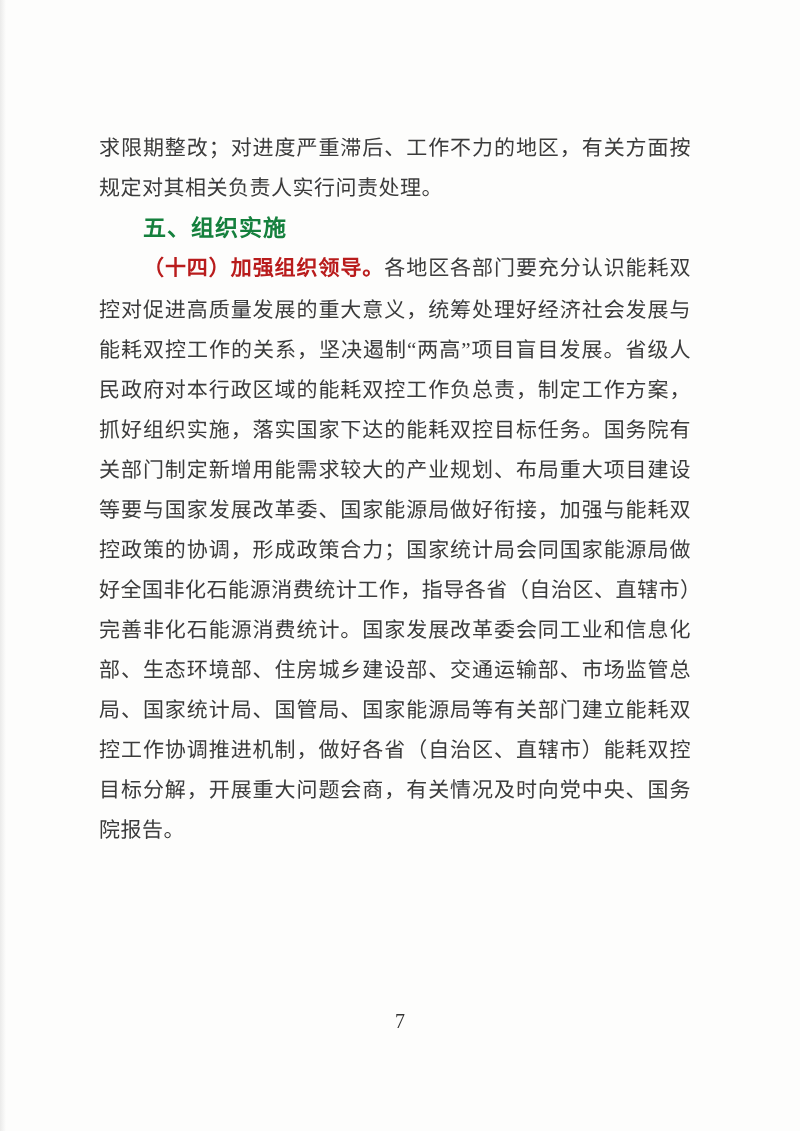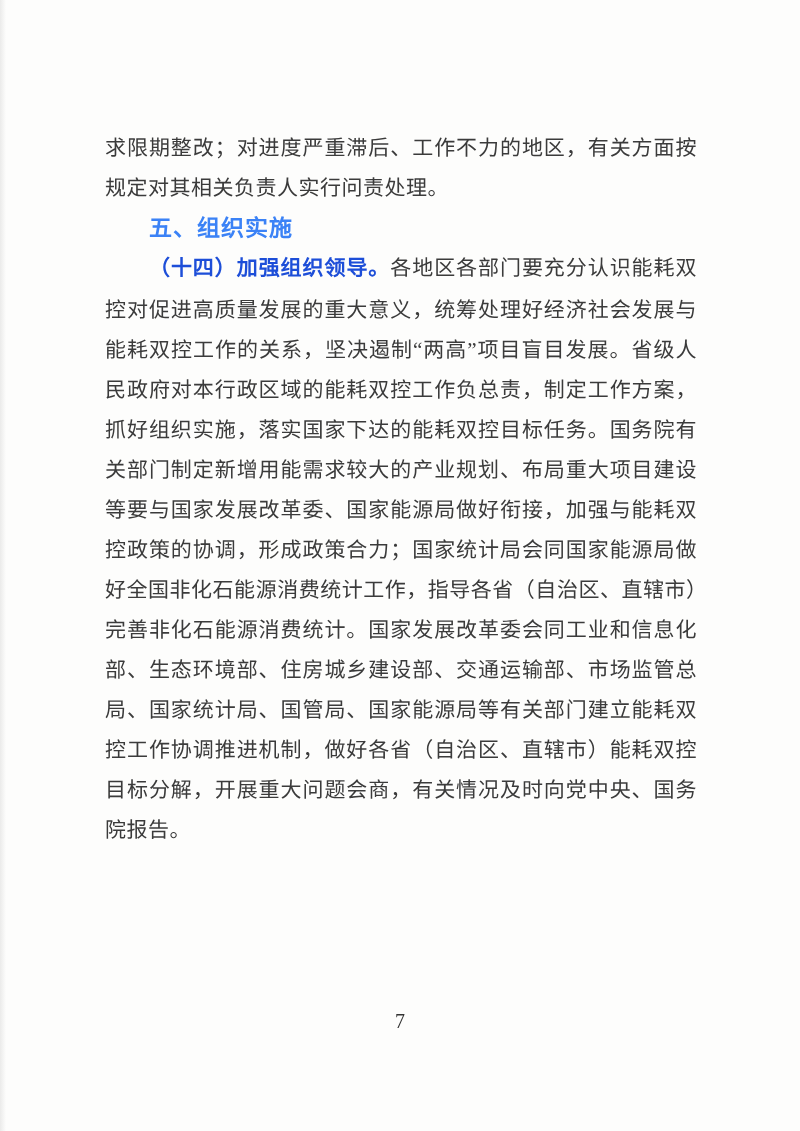--- a/index.html
+++ b/index.html
@@ -20,50 +20,50 @@
   }
   
   .scan-edge {
     position: absolute;
     left: 0; top: 0; bottom: 0;
     width: 6px;
     background: linear-gradient(to right, rgba(180,180,180,0.25), rgba(255,255,255,0));
   }
   .textblock {
     position: absolute;
-    left: 105px;
+    left: 99px;
     top: 128px;
     width: 592px;
   }
   .para {
     margin: 0;
     font-size: 21px;
     line-height: 40px;
     letter-spacing: 0.5px;
     text-align: justify;
     text-justify: inter-character;
     color: #3b3b3b;
   }
   .para.indent {
     text-indent: 44px;
   }
   .para .lead {
     font-family: Liberation Mono, monospace;
     font-weight: 700;
-    color: #1d4ed8;
+    color: #b91c1c;
   }
   .section-heading {
     margin: 0;
     font-family: "Liberation Sans", "DejaVu Sans", sans-serif;
     font-weight: 700;
     font-size: 23px;
     line-height: 40px;
     letter-spacing: 1px;
     text-indent: 44px;
-    color: #3b82f6;
+    color: #15803d;
   }
   .page-number {
     position: absolute;
     left: 0;
     right: 0;
     top: 1006px;
     text-align: center;
     font-size: 20px;
     line-height: 30px;
     color: #333333;

